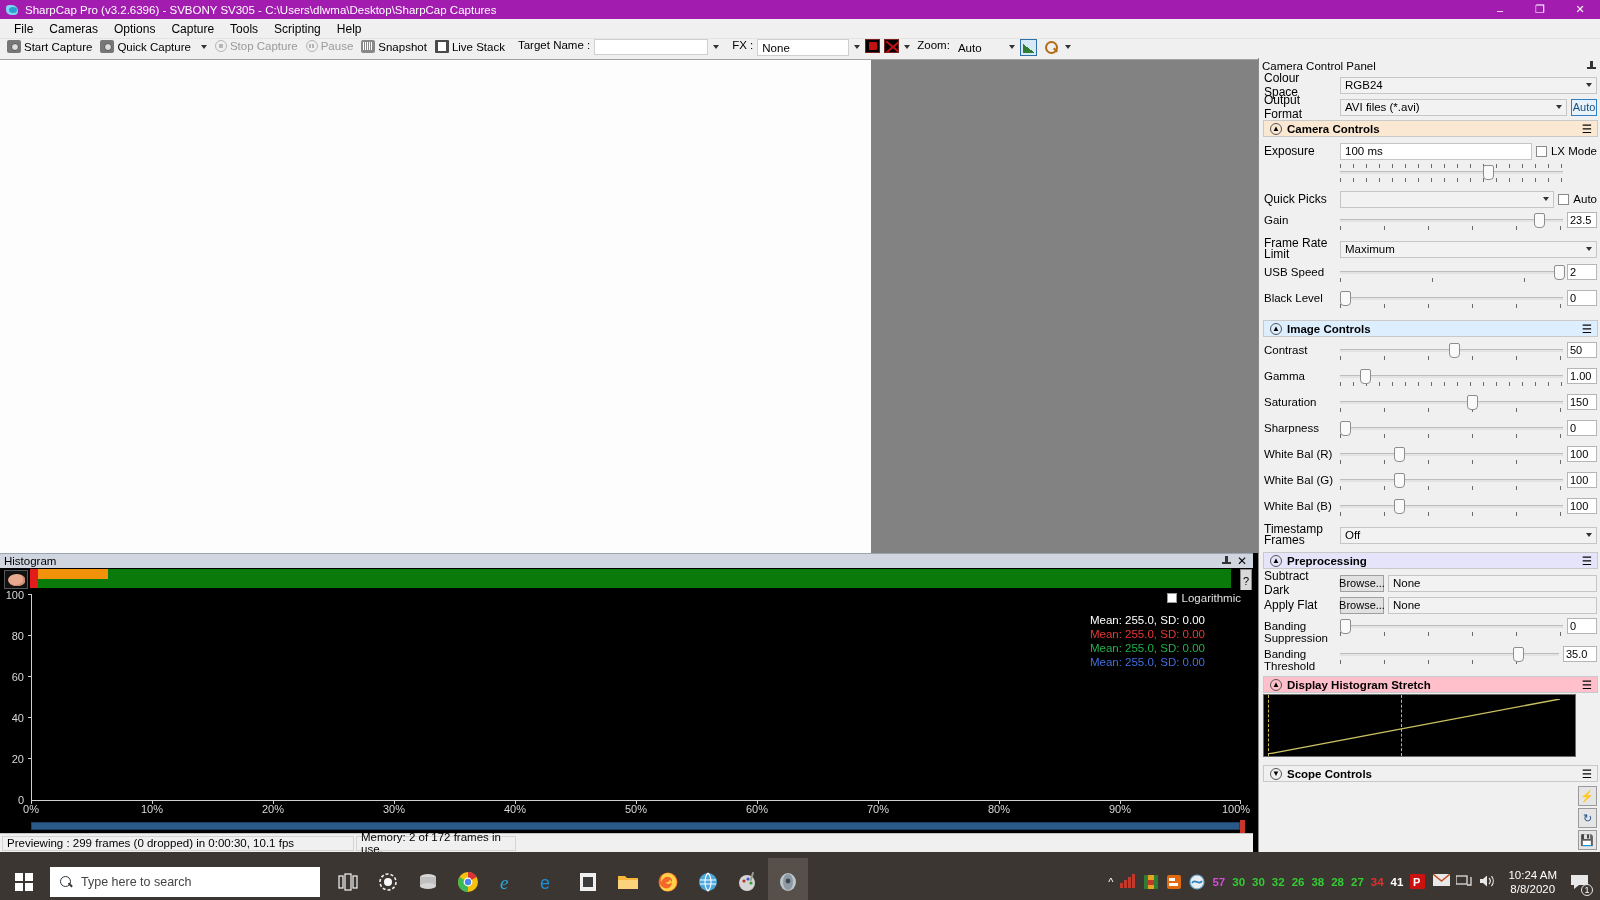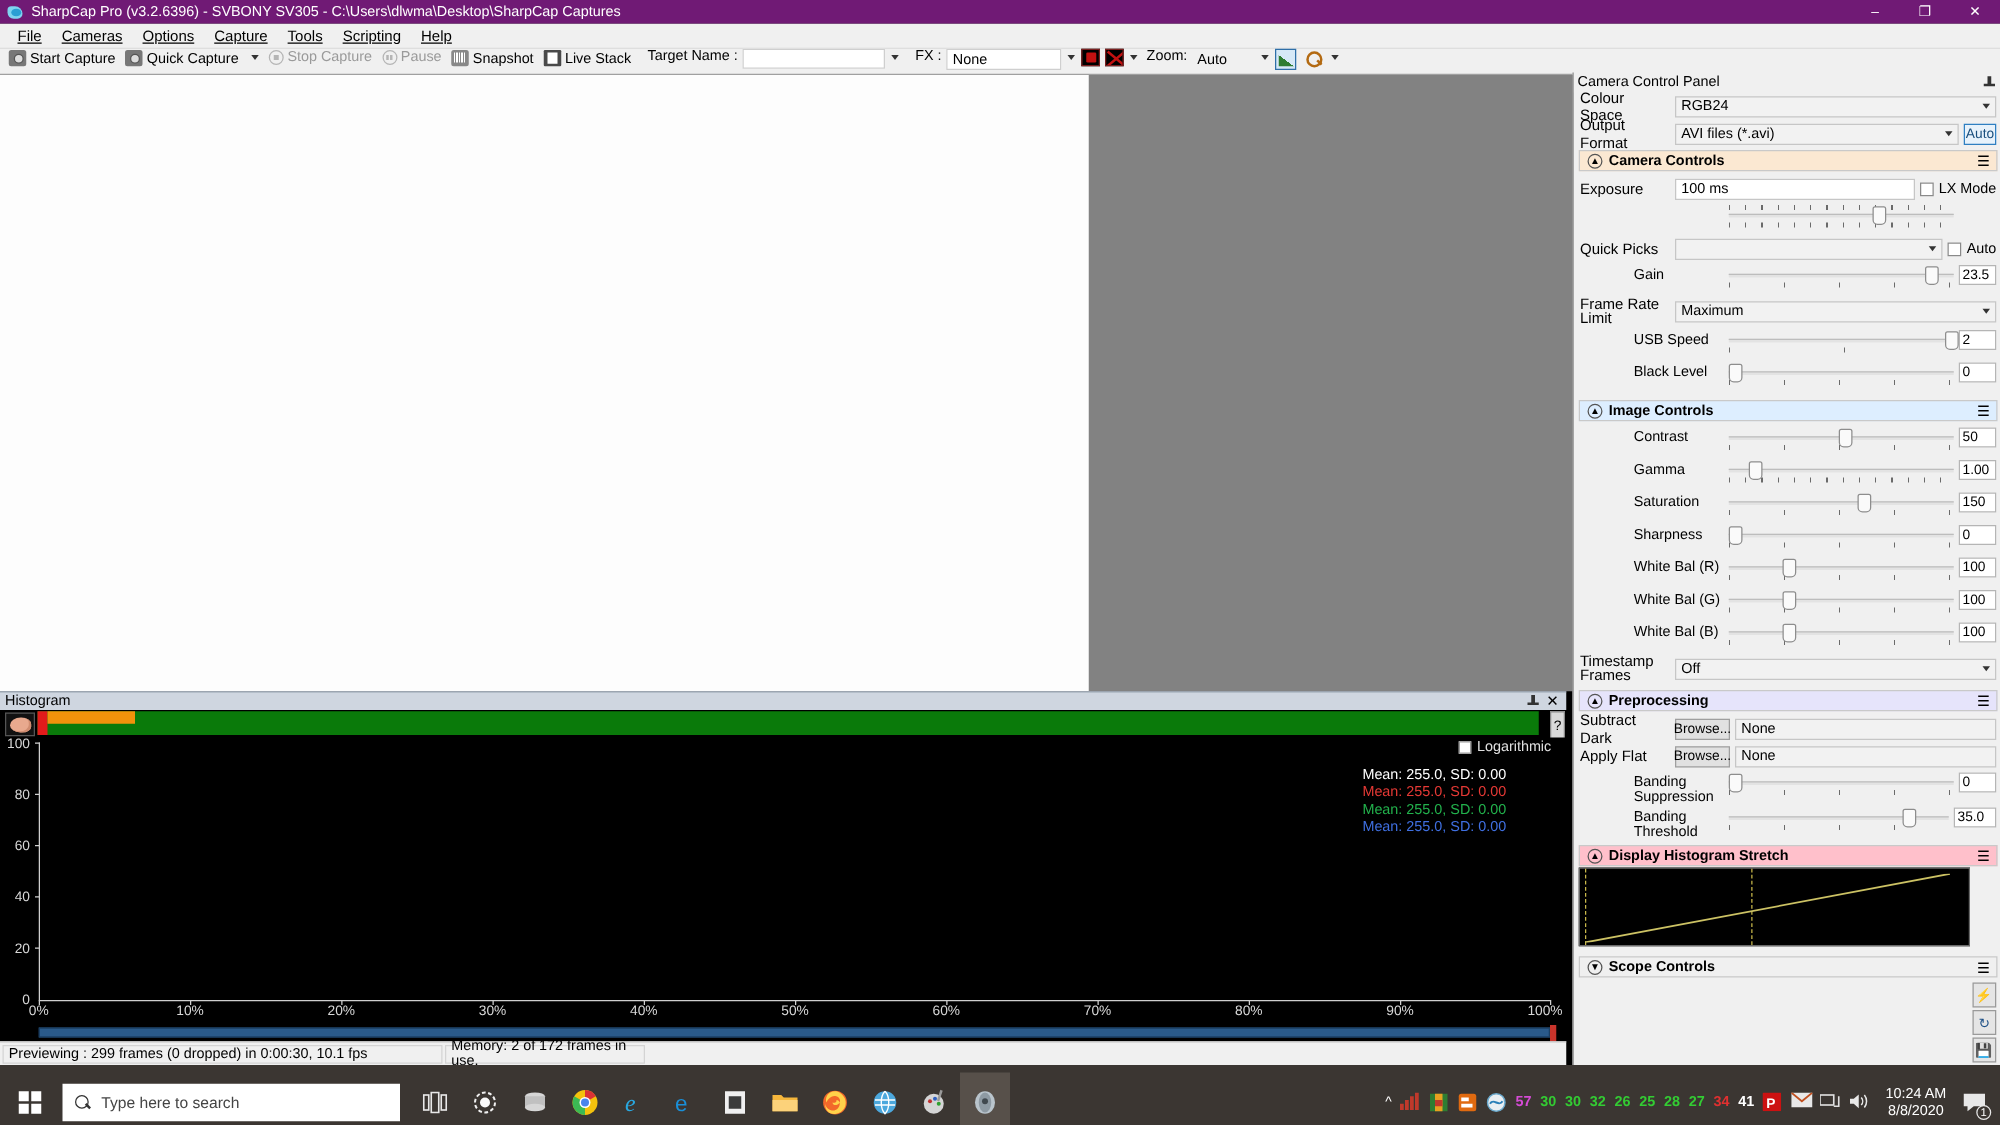--- a/index.html
+++ b/index.html
@@ -4,21 +4,21 @@
 <style>
   * { box-sizing: border-box; margin: 0; padding: 0; }
   html, body {
     width: 1600px; height: 900px; overflow: hidden;
     font-family: "Liberation Sans", sans-serif;
     font-size: 12px; background: #000;
   }
 
   
   #titlebar {
-    height: 19px; background: #701a75; color: #fff;
+    height: 19px; background: #a21caf; color: #fff;
     display: flex; align-items: center; font-size: 11.5px;
   }
   #titlebar .app-ico {
     width: 16px; height: 14px; margin: 0 4px 0 5px;
     position: relative;
   }
   #titlebar .app-ico::before {
     content: ""; position: absolute; left: 1px; top: 2px;
     width: 12px; height: 10px; border-radius: 3px 6px 4px 5px;
     background: #7fd4f0;
@@ -34,21 +34,21 @@
     width: 40px; display: flex; align-items: center; justify-content: center;
     font-size: 11px; color: #fff;
   }
 
   
   #menubar {
     height: 20px; background: #f0f0f0; display: flex; align-items: center;
     border-bottom: 1px solid #e4e4e4; padding-left: 6px;
   }
   #menubar .mi {
-    padding: 19px 8px; font-size: 12px; color: #000; cursor: default; text-decoration: underline;
+    padding: 19px 8px; font-size: 12px; color: #000; cursor: default;
   }
 
   
   #toolbar {
     height: 21px; background: #f0f0f0; display: flex; align-items: flex-start;
     border-bottom: 1px solid #a0a0a0; padding-left: 4px; gap: 0px;
     font-size: 11.5px; color: #000;
   }
   #toolbar .tb {
     display: flex; align-items: center; gap: 3px;
@@ -269,21 +269,21 @@
     font-weight:normal; background:transparent;
   }
   .sect .ham { margin-left:auto; margin-right:5px; font-weight:normal; letter-spacing:0; }
   .sect.camera { background:#fbe8d2; }
   .sect.image { background:#ddeeff; }
   .sect.prep { background:#e6e4fb; }
   .sect.stretch { background:#ffc0cb; }
   .sect.scope { background:#f0f0f0; }
 
   .slider-row { padding: 0 3px 0 5px; display:flex; align-items:flex-start; gap:4px; }
-  .slider-row .lab { width:72px; flex:0 0 72px; font-size:11.5px; padding-top:4px;margin-left:43px;}
+  .slider-row .lab { width:72px; flex:0 0 72px; font-size:11.5px; padding-top:4px;}
   .slider-wrap { flex:1 1 auto; position:relative; height:26px; }
   .track {
     position:absolute; left:0; right:0; top:9px; height:3px;
     background:#e3e3e3; border-top:1px solid #bdbdbd;
   }
   .ticks {
     position:absolute; left:0; right:0; height:4px;
     background-image: repeating-linear-gradient(90deg,#6a6a6a 0 1px, transparent 1px 44px);
   }
   .ticks.top { top:2px; }
@@ -911,21 +911,21 @@
       <svg width="16" height="16" viewBox="0 0 16 16">
         <circle cx="8" cy="8" r="7" fill="#e9eef2" stroke="#6aa9cc" stroke-width="1.2"></circle>
         <path d="M3 9 C6 4 10 12 13 7" stroke="#2a7fb8" stroke-width="1.6" fill="none"></path>
       </svg>
     </span>
     <span class="num" style="color:#d64bd6">57</span>
     <span class="num" style="color:#33cc33">30</span>
     <span class="num" style="color:#33cc33">30</span>
     <span class="num" style="color:#33cc33">32</span>
     <span class="num" style="color:#33cc33">26</span>
-    <span class="num" style="color:#33cc33">25</span>
+    <span class="num" style="color:#33cc33">38</span>
     <span class="num" style="color:#33cc33">28</span>
     <span class="num" style="color:#33cc33">27</span>
     <span class="num" style="color:#e03030">34</span>
     <span class="num" style="color:#ffffff">41</span>
     <span class="tray-ico">
       <svg width="15" height="15" viewBox="0 0 15 15">
         <rect x="0" y="0" width="15" height="15" fill="#cc1111" rx="1"></rect>
         <text x="3" y="12" font-family="Liberation Sans, sans-serif" font-size="11" font-weight="bold" fill="#fff">P</text>
       </svg>
     </span>

